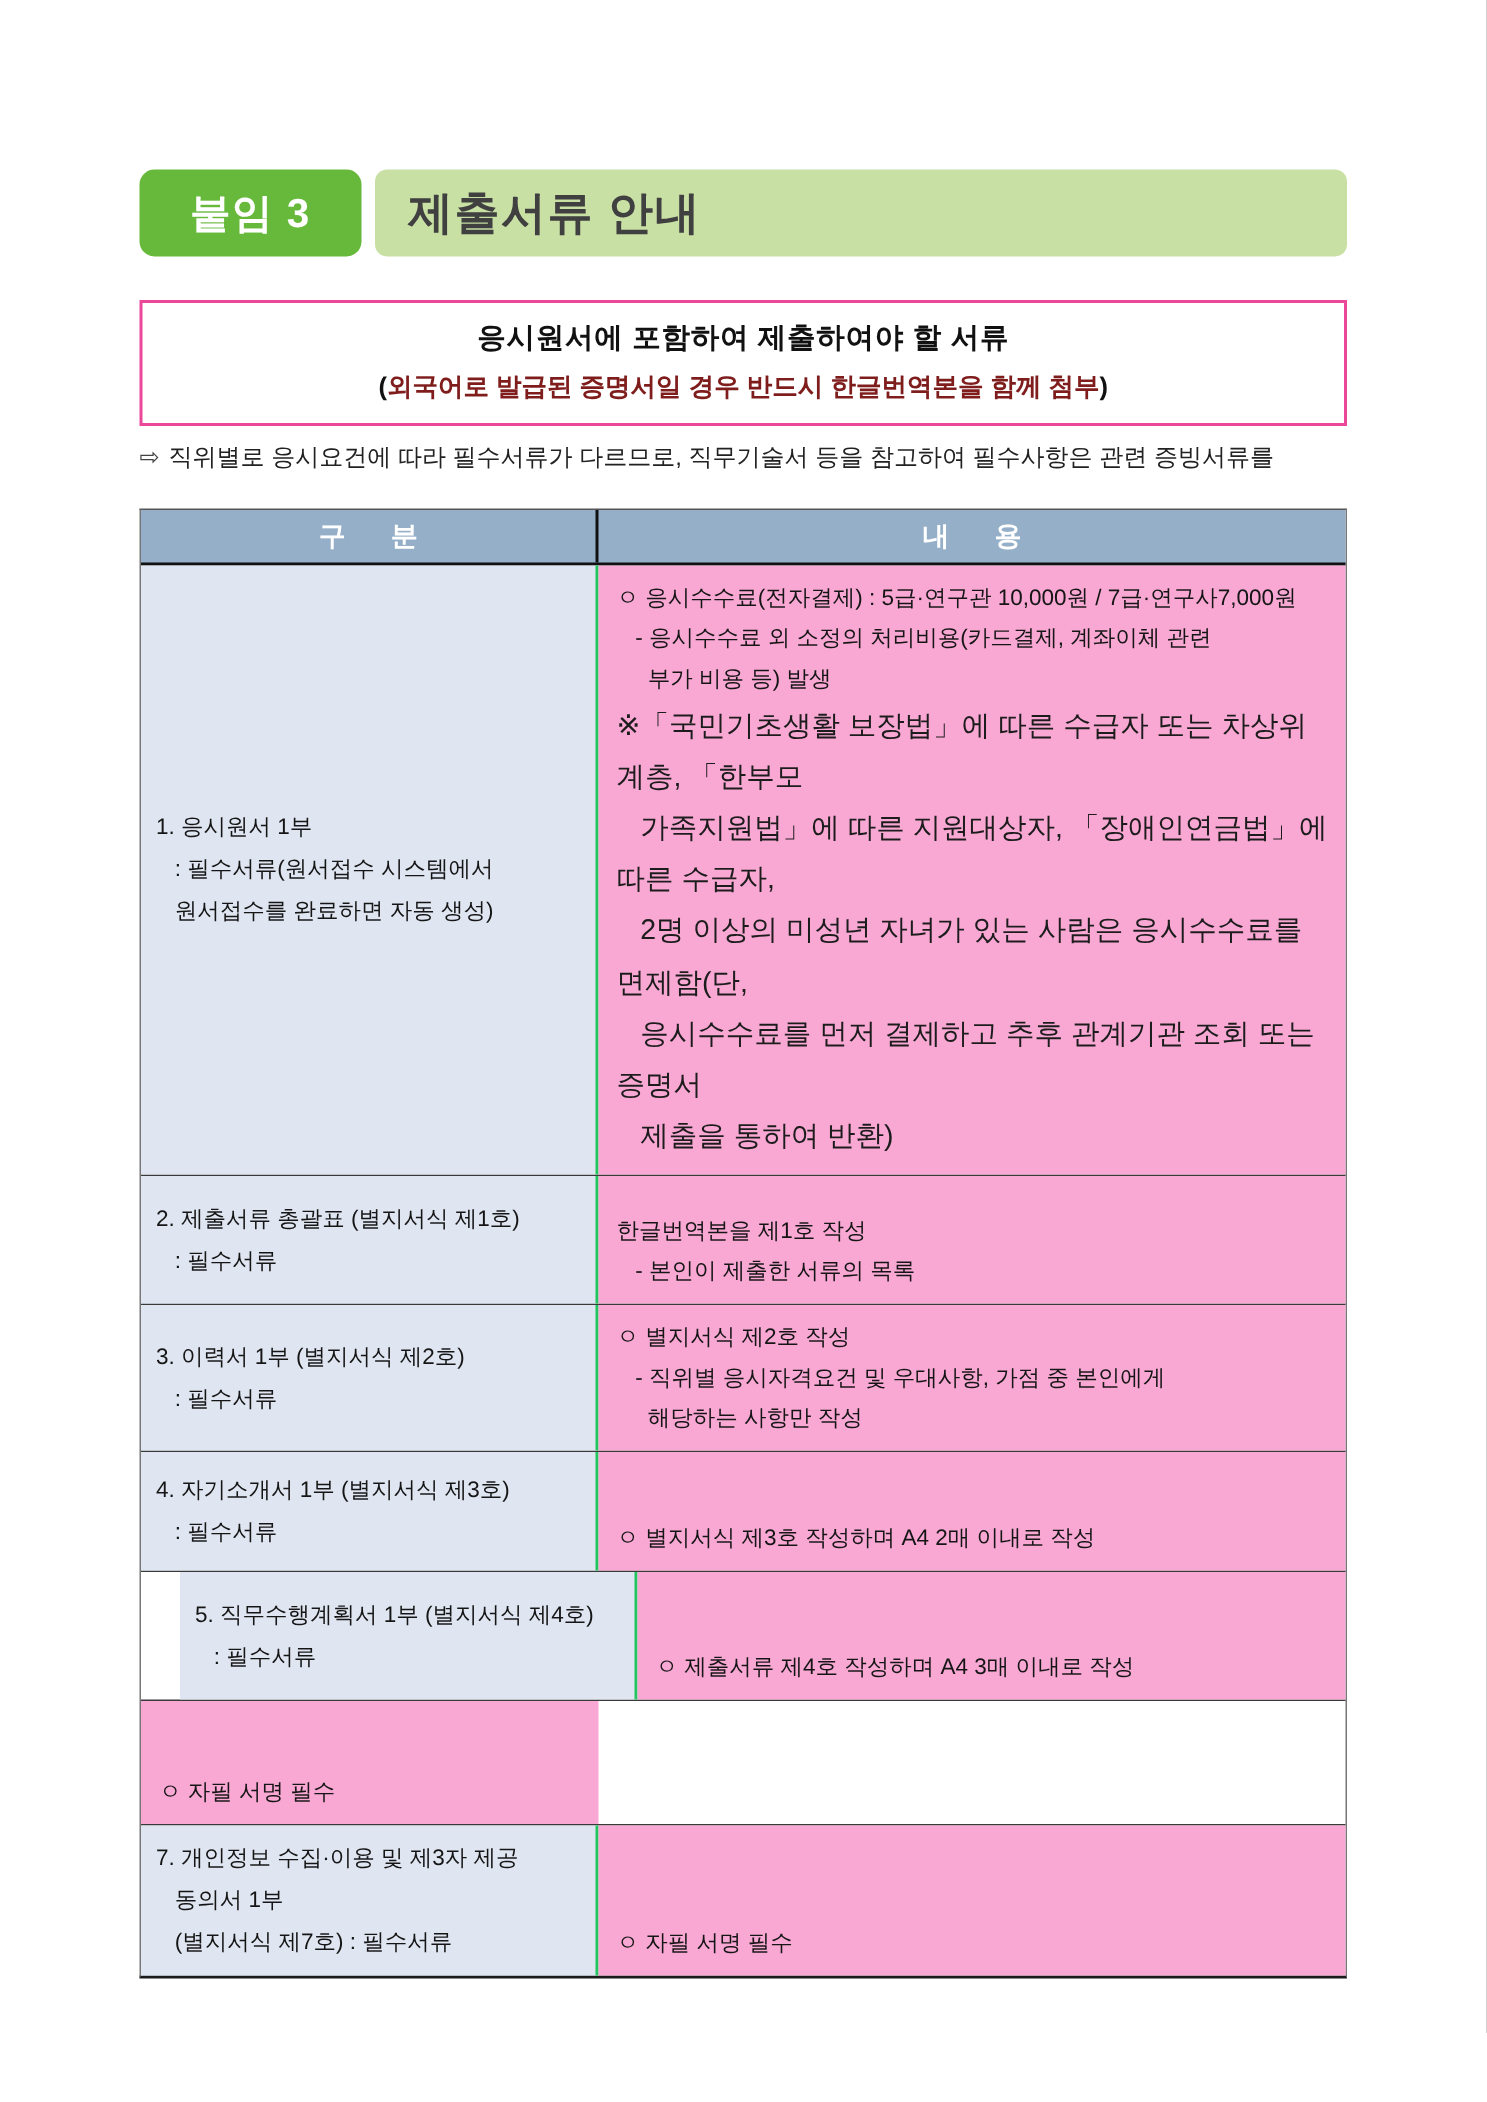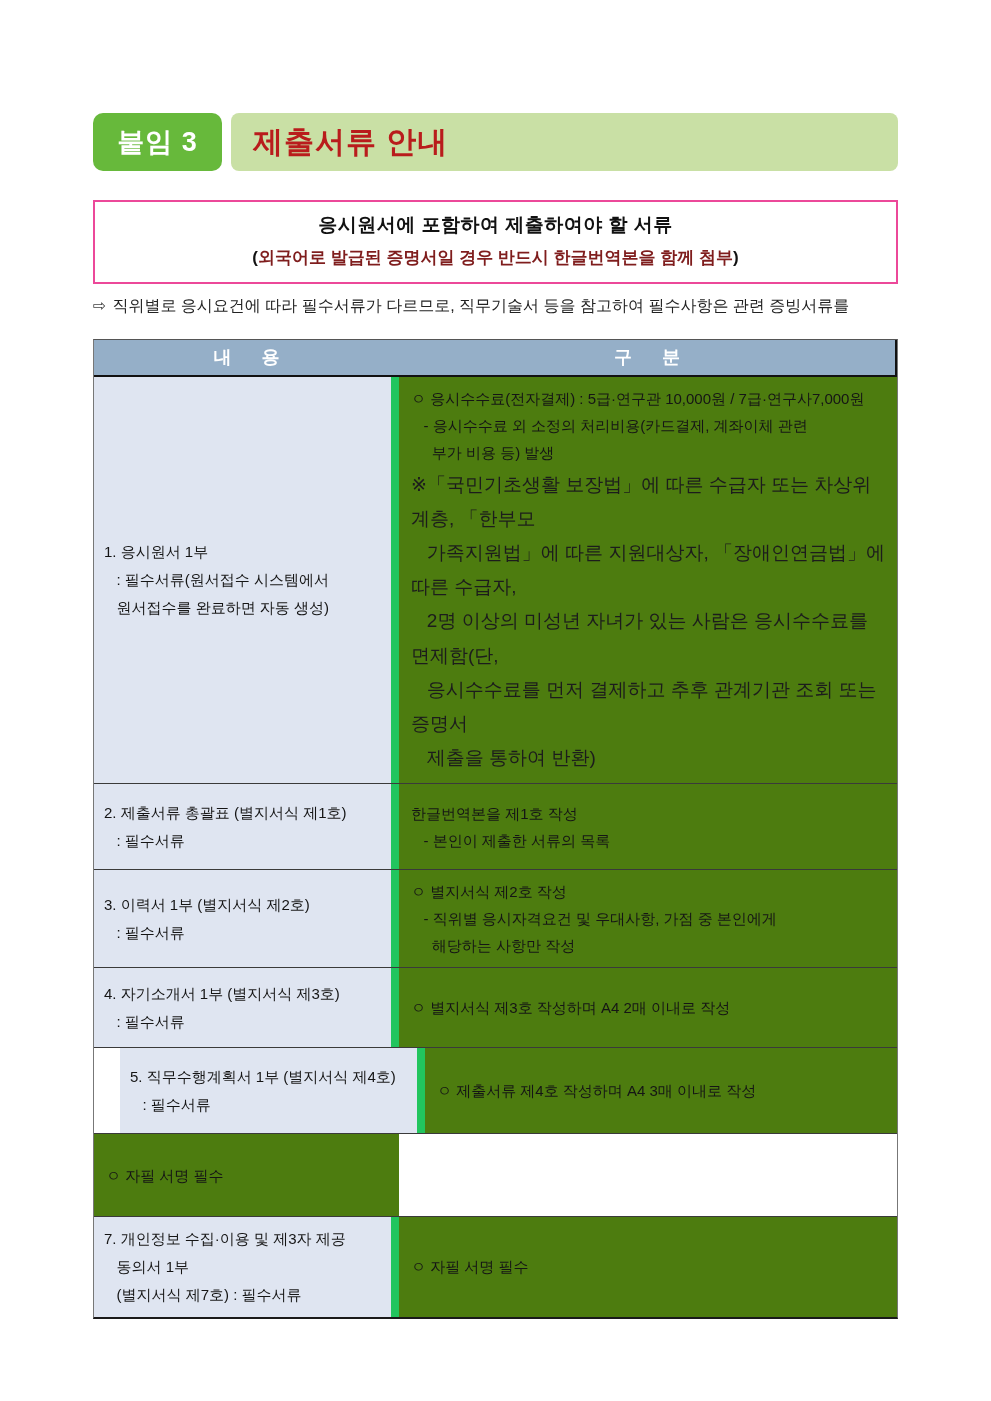--- a/index.html
+++ b/index.html
@@ -6,29 +6,29 @@
   body { background:#888; font-family:"Liberation Sans","DejaVu Sans",sans-serif; }
   .page {
     width:991px; height:1401px; background:#ffffff; position:relative;
     margin:0 auto; overflow:hidden; color:#1a1a1a;
   }
   .content { margin-left:93px; width:805px; }
 
   
   .header-row { display:flex; gap:9px; padding-top:113px; height:171px; }
   .badge {
-    width:129px; height:58px; background:#67b93b; border-radius:10px;
+    width:148px; height:58px; background:#67b93b; border-radius:10px;
     color:#ffffff; font-weight:bold; font-size:27px;
     display:flex; align-items:center; justify-content:center;
     letter-spacing:1px;
   }
   .titlebar {
     flex:1; height:58px; background:#c9e0a5; border-radius:8px;
     display:flex; align-items:center; padding-left:22px;
-    font-size:30px; font-weight:bold; color:#b91c1c; letter-spacing:1px;
+    font-size:30px; font-weight:bold; color:#404040; letter-spacing:1px;
   }
 
   
   .notice-box {
     margin-top:29px; border:2px solid #ec4899; text-align:center;
     padding:10px 6px 13px 6px;
   }
   .notice-title { font-size:19px; font-weight:bold; color:#111; letter-spacing:0.5px; }
   .notice-sub { font-size:17px; font-weight:bold; margin-top:8px; color:#111; }
   .notice-sub .red { color:#7f1d1d; }
@@ -52,26 +52,26 @@
     background:#95afc8; border-bottom:2px solid #111;
   }
   .t-header .hcell {
     display:flex; align-items:center; justify-content:center;
     color:#ffffff; font-weight:bold; font-size:18px; white-space:pre;
   }
   .t-header .hcell.first { border-right:2px solid #111; }
   .t-row { display:grid; grid-template-columns:305px 1fr; border-bottom:1px solid #3a3a3a; }
   .t-row:last-child { border-bottom:none; }
   .label-cell {
-    background:#dfe5f1; border-right:8px solid #22c55e;
+    background:#dfe5f1; border-right:2px solid #22c55e;
     display:flex; align-items:center; padding:8px 6px 8px 10px;
     font-size:15px; line-height:1.85; color:#151515;
   }
   .content-cell {
-    background:#4d7c0f; display:flex; flex-direction:column; justify-content:center;
+    background:#f9a8d4; display:flex; flex-direction:column; justify-content:flex-end;
     padding:8px 10px 8px 12px; font-size:15px; line-height:1.8; color:#151515;
   }
   .multiline { white-space:pre-wrap; }
   .cell-note { font-size:19px; line-height:1.8; margin-top:2px; color:#1c1c1c; }
 
   
   .r1 { min-height:282px; } .r2 { min-height:86px; } .r3 { min-height:91px; }
   .r4 { min-height:80px; }  .r5 { min-height:86px;padding-left:26px; } .r6 { min-height:83px; }
   .r7 { min-height:97px; }
 </style>
@@ -93,22 +93,22 @@
 
     <div class="note">
       <div class="note-line1">
         <span class="note-arrow">⇨</span>
         <span>직위별로 응시요건에 따라 필수서류가 다르므로, 직무기술서 등을 참고하여 필수사항은 관련 증빙서류를</span>
       </div>
     </div>
 
     <div class="table">
       <div class="t-header">
+        <div class="hcell first">구      분</div>
         <div class="hcell">내      용</div>
-        <div class="hcell first">구      분</div>
       </div>
 
       <div class="t-row r1">
         <div class="label-cell multiline">1. 응시원서 1부
    : 필수서류(원서접수 시스템에서
    원서접수를 완료하면 자동 생성)</div>
         <div class="content-cell">
           <div class="multiline">ㅇ 응시수수료(전자결제) : 5급·연구관 10,000원 / 7급·연구사7,000원
    - 응시수수료 외 소정의 처리비용(카드결제, 계좌이체 관련
      부가 비용 등) 발생</div>

